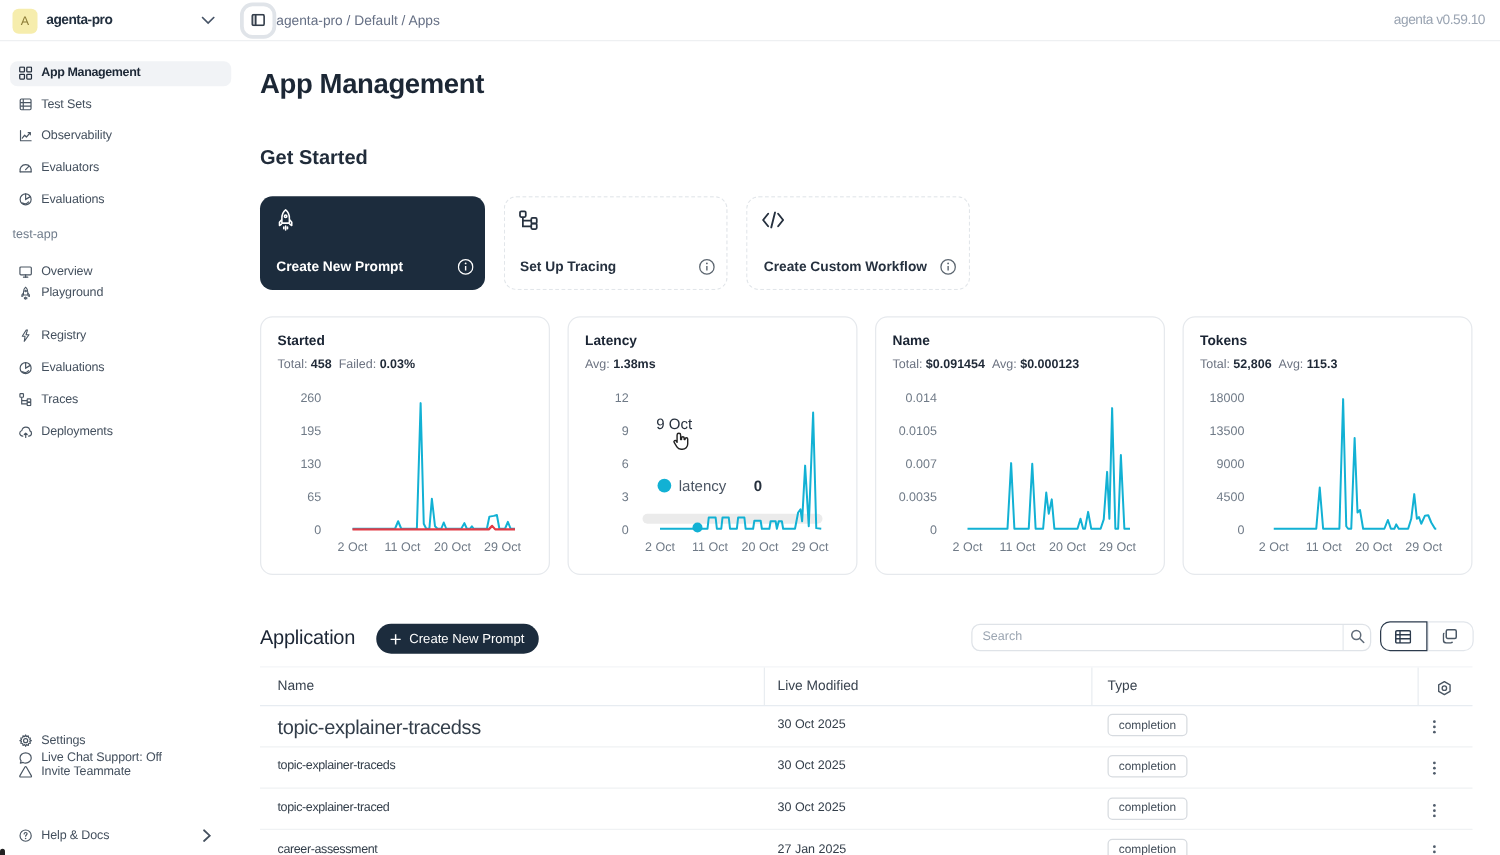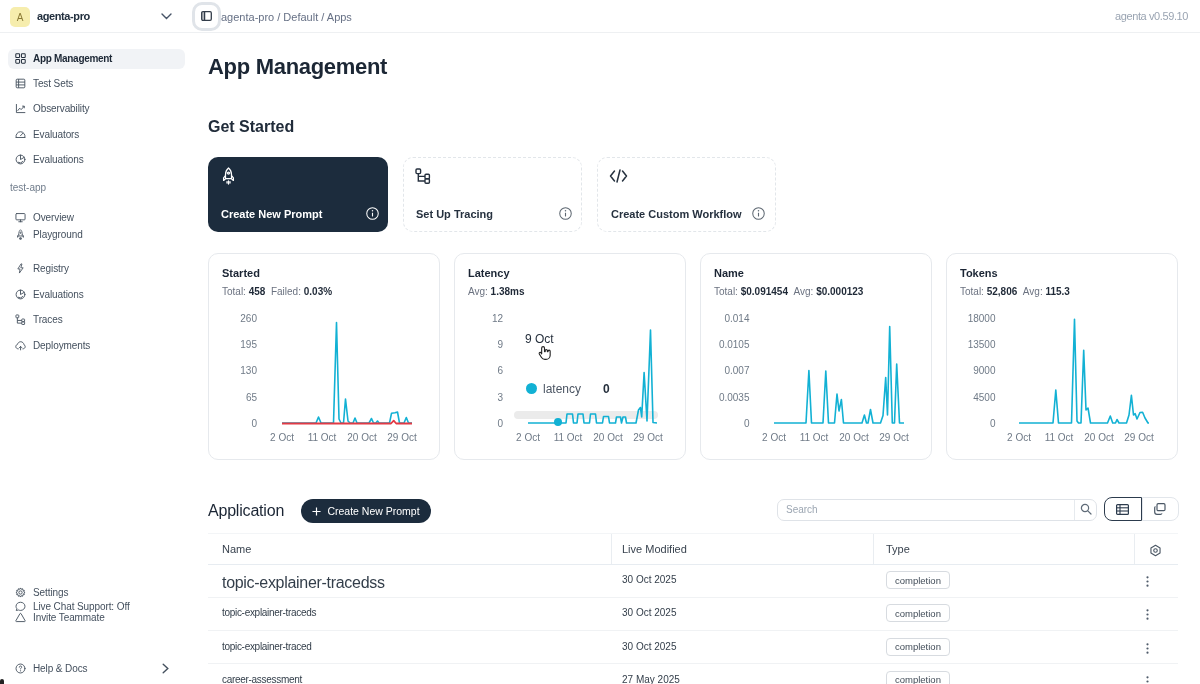--- a/index.html
+++ b/index.html
@@ -350,21 +350,21 @@
 <div class="abs" style="left:222px;top:640.6px;font-size:10px;letter-spacing:-0.3px;color:#333e4a">topic-explainer-traced</div>
 <div class="abs" style="left:622px;top:640.6px;font-size:10px;color:#333e4a">30 Oct 2025</div>
 <div class="abs" style="left:886px;top:637.6px;height:18px;padding:0 8px;border:1px solid #d7dbe0;border-radius:4px;font-size:9.5px;color:#414c58;display:flex;align-items:center">completion</div>
 <svg class="abs" style="left:1146px;top:642.6px" width="3" height="11" viewBox="0 0 3 11">
       <circle cx="1.5" cy="1.3" r="1.1" fill="#505c6b"></circle>
       <circle cx="1.5" cy="5.5" r="1.1" fill="#505c6b"></circle>
       <circle cx="1.5" cy="9.7" r="1.1" fill="#505c6b"></circle>
     </svg>
 
 <div class="abs" style="left:222px;top:673.9px;font-size:10px;letter-spacing:-0.3px;color:#333e4a">career-assessment</div>
-<div class="abs" style="left:622px;top:673.9px;font-size:10px;color:#333e4a">27 May 2025</div>
+<div class="abs" style="left:622px;top:673.9px;font-size:10px;color:#333e4a">27 Jan 2025</div>
 <div class="abs" style="left:886px;top:670.9px;height:18px;padding:0 8px;border:1px solid #d7dbe0;border-radius:4px;font-size:9.5px;color:#414c58;display:flex;align-items:center">completion</div>
 <svg class="abs" style="left:1146px;top:675.9px" width="3" height="11" viewBox="0 0 3 11">
       <circle cx="1.5" cy="1.3" r="1.1" fill="#505c6b"></circle>
       <circle cx="1.5" cy="5.5" r="1.1" fill="#505c6b"></circle>
       <circle cx="1.5" cy="9.7" r="1.1" fill="#505c6b"></circle>
     </svg>
 
 <div class="abs" style="left:0px;top:679px;width:4px;height:5px;background:#222;border-radius:2px 2px 0 0"></div>
 </div>
 

